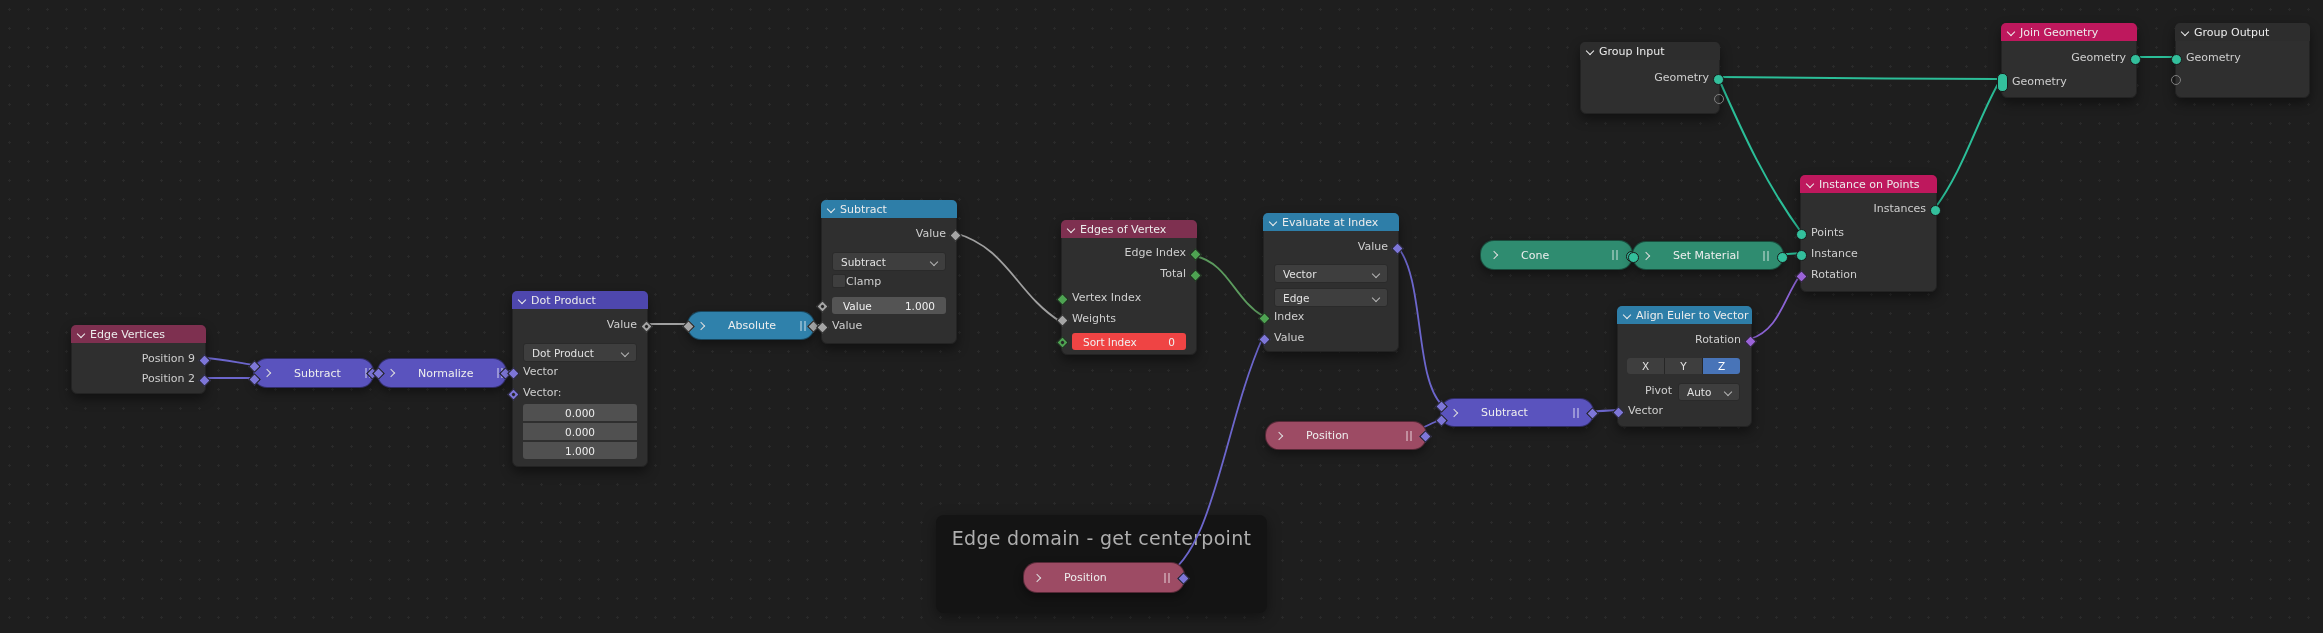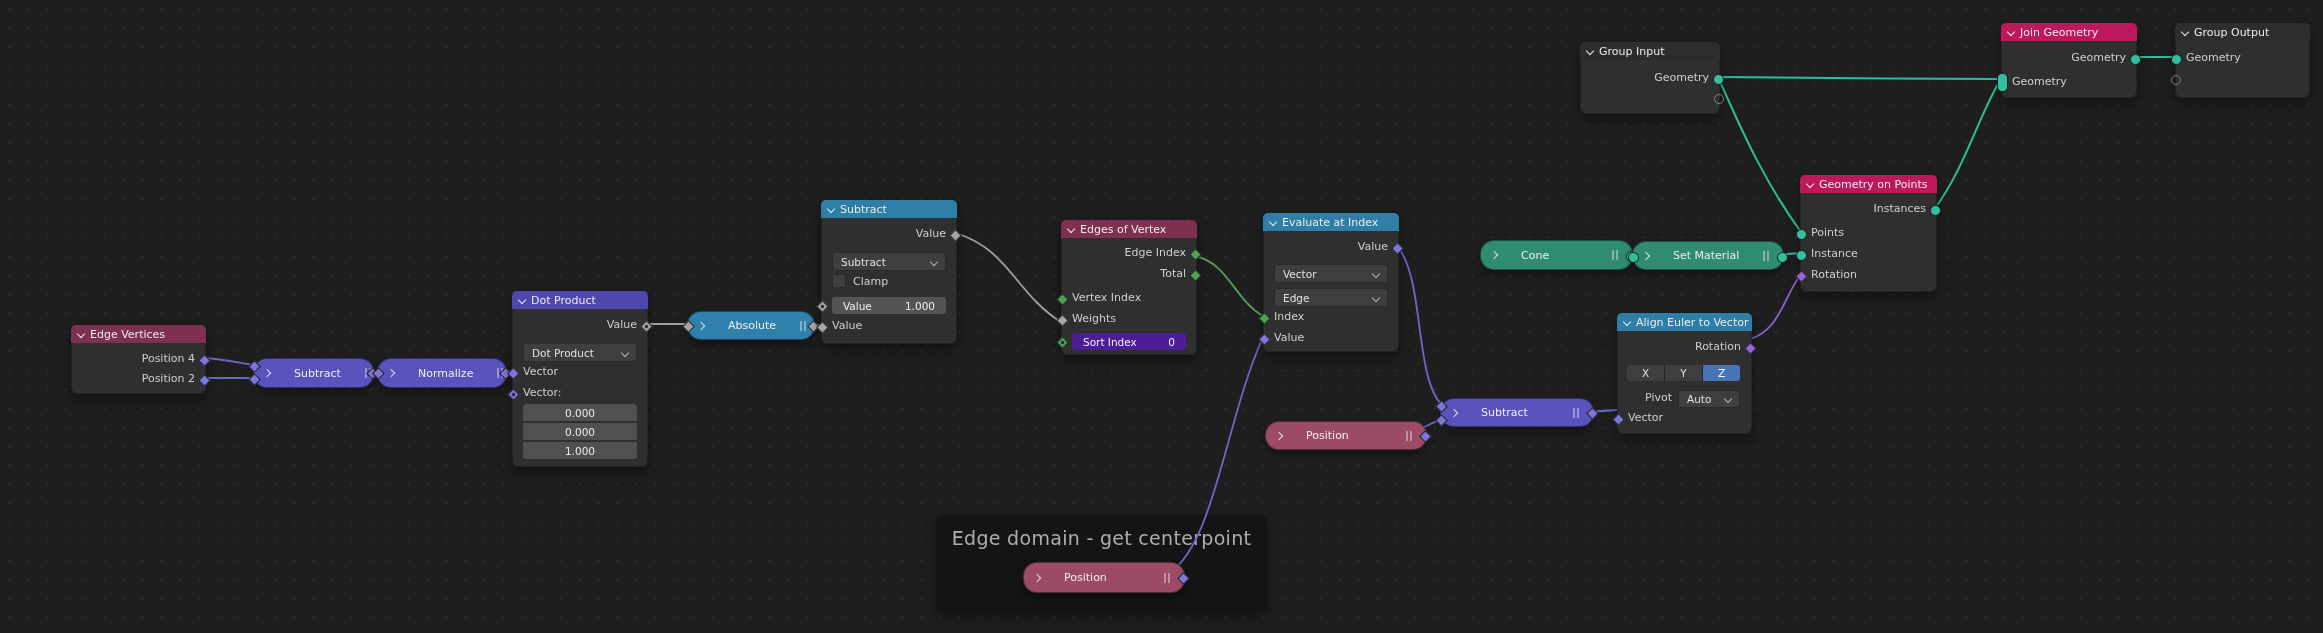--- a/index.html
+++ b/index.html
@@ -27,21 +27,21 @@
   .c{width:9px;height:9px;border-radius:50%;border:1px solid #1a1a1a;}
   .vc{width:8px;height:8px;border-radius:50%;border:1.5px solid #7e7e7e;background:transparent;}
   .multi{width:9px;height:17px;border-radius:5px;border:1px solid #1a1a1a;}
   .dd{position:absolute;height:17px;background:#3e3e3e;border:1px solid #2a2a2a;border-radius:3px;
       display:flex;align-items:center;padding:0 8px;color:#e2e2e2;font-size:10.5px;}
   .dd .chev{margin-left:auto;color:#b5b5b5;}
   .fld{position:absolute;height:17px;background:#545454;border-radius:3px;display:flex;
       align-items:center;justify-content:space-between;padding:0 11px;color:#f0f0f0;font-size:10.5px;}
   .vf{position:absolute;height:17px;background:#505050;display:flex;align-items:center;
       justify-content:center;color:#ededed;font-size:10.5px;}
-  .cbrow{position:absolute;display:flex;align-items:center;gap:7px;padding-left:10px;height:14px;}
+  .cbrow{position:absolute;display:flex;align-items:center;padding-left:10px;height:14px;}
   .cb{width:12px;height:12px;background:#3e3e3e;border:1px solid #2a2a2a;border-radius:2px;flex:none;}
   .xyz{position:absolute;display:flex;height:16px;border-radius:3px;overflow:hidden;gap:1px;background:#262626;}
   .xyz span{flex:1;background:#3e3e3e;color:#e2e2e2;display:flex;align-items:center;justify-content:center;font-size:10.5px;}
   .xyz span.on{background:#4874b8;color:#fff;}
   .pl{position:absolute;display:flex;align-items:center;border-radius:14px;color:#eeeeee;
       border:1px solid rgba(0,0,0,.45);box-shadow:0 4px 10px rgba(0,0,0,.4);
       font-size:11px;padding:0 10px;z-index:3;gap:24px;}
   .parr{display:inline-block;width:5px;height:5px;border-right:1.6px solid #ddd;
       border-bottom:1.6px solid #ddd;transform:rotate(-45deg);flex:none;}
   .bars{margin-left:auto;width:2px;height:10px;background:rgba(255,255,255,.38);
@@ -85,21 +85,21 @@
       <path d="M1935,208 C1963,171 1977,121 1998,84" stroke="#2bbe98" stroke-width="2"></path>
       <path d="M2135,57 C2149,57 2162,57 2176,57" stroke="#2bbe98" stroke-width="2"></path>
     </g>
   </svg>
 
   <div class="n" style="left:71px;top:325px;width:133px;height:67px;">
     <div class="h hred">
         <i class="chev"></i>
         <span class="lbl">Edge Vertices</span>
       </div>
-    <div class="r o" style="top:25px;"><span>Position 4</span></div>
+    <div class="r o" style="top:25px;"><span>Position 9</span></div>
     <div class="r o" style="top:45px;"><span>Position 2</span></div>
     <i class="sk d svec" style="right:-4px;top:29.5px;"></i>
     <i class="sk d svec" style="right:-4px;top:49.5px;"></i>
   </div>
 
   <div class="pl ppur" style="left:253px;top:358px;width:99px;height:28px;">
     <i class="parr"></i>
       <span class="lbl">Subtract</span>
       <span class="bars"></span>
     <i class="sk d svec" style="left:-4px;top:3px;"></i>
@@ -181,21 +181,21 @@
 
   <div class="n" style="left:1061px;top:220px;width:134px;height:133px;">
     <div class="h hred">
         <i class="chev"></i>
         <span class="lbl">Edges of Vertex</span>
       </div>
     <div class="r o" style="top:24px;"><span>Edge Index</span></div>
     <div class="r o" style="top:45px;"><span>Total</span></div>
     <div class="r i" style="top:69px;"><span>Vertex Index</span></div>
     <div class="r i" style="top:90px;"><span>Weights</span></div>
-    <div class="fld" style="left:10px;right:10px;top:112px;background:#4c1d95;">
+    <div class="fld" style="left:10px;right:10px;top:112px;background:#ef4444;">
         <span>Sort Index</span>
         <span>0</span>
       </div>
     <i class="sk d sint" style="right:-4px;top:28.5px;"></i>
     <i class="sk d sint" style="right:-4px;top:49.5px;"></i>
     <i class="sk d sint" style="left:-4px;top:73.5px;"></i>
     <i class="sk d sflt" style="left:-4px;top:94.5px;"></i>
     <i class="sk d sint" style="left:-4px;top:116.5px;">
         <i class="dt"></i>
       </i>
@@ -233,33 +233,33 @@
     <i class="parr"></i>
       <span class="lbl">Set Material</span>
       <span class="bars"></span>
     <i class="sk c sgeo" style="left:-5px;top:9.5px;"></i>
     <i class="sk c sgeo" style="right:-5px;top:9.5px;"></i>
   </div>
 
   <div class="n" style="left:1800px;top:175px;width:135px;height:115px;">
     <div class="h hgrn">
         <i class="chev"></i>
-        <span class="lbl">Geometry on Points</span>
+        <span class="lbl">Instance on Points</span>
       </div>
     <div class="r o" style="top:25px;"><span>Instances</span></div>
     <div class="r i" style="top:49px;"><span>Points</span></div>
     <div class="r i" style="top:70px;"><span>Instance</span></div>
     <div class="r i" style="top:91px;"><span>Rotation</span></div>
     <i class="sk c sgeo" style="right:-5px;top:28.5px;"></i>
     <i class="sk c sgeo" style="left:-5px;top:52.5px;"></i>
     <i class="sk c sgeo" style="left:-5px;top:73.5px;"></i>
     <i class="sk d srot" style="left:-4px;top:95.5px;"></i>
   </div>
 
-  <div class="n" style="left:1617px;top:313px;width:133px;height:119px;">
+  <div class="n" style="left:1617px;top:306px;width:133px;height:119px;">
     <div class="h hblu">
         <i class="chev"></i>
         <span class="lbl">Align Euler to Vector</span>
       </div>
     <div class="r o" style="top:25px;"><span>Rotation</span></div>
     <div class="xyz" style="left:9px;right:11px;top:51px;">
       <span>X</span>
       <span>Y</span>
       <span class="on">Z</span>
     </div>

